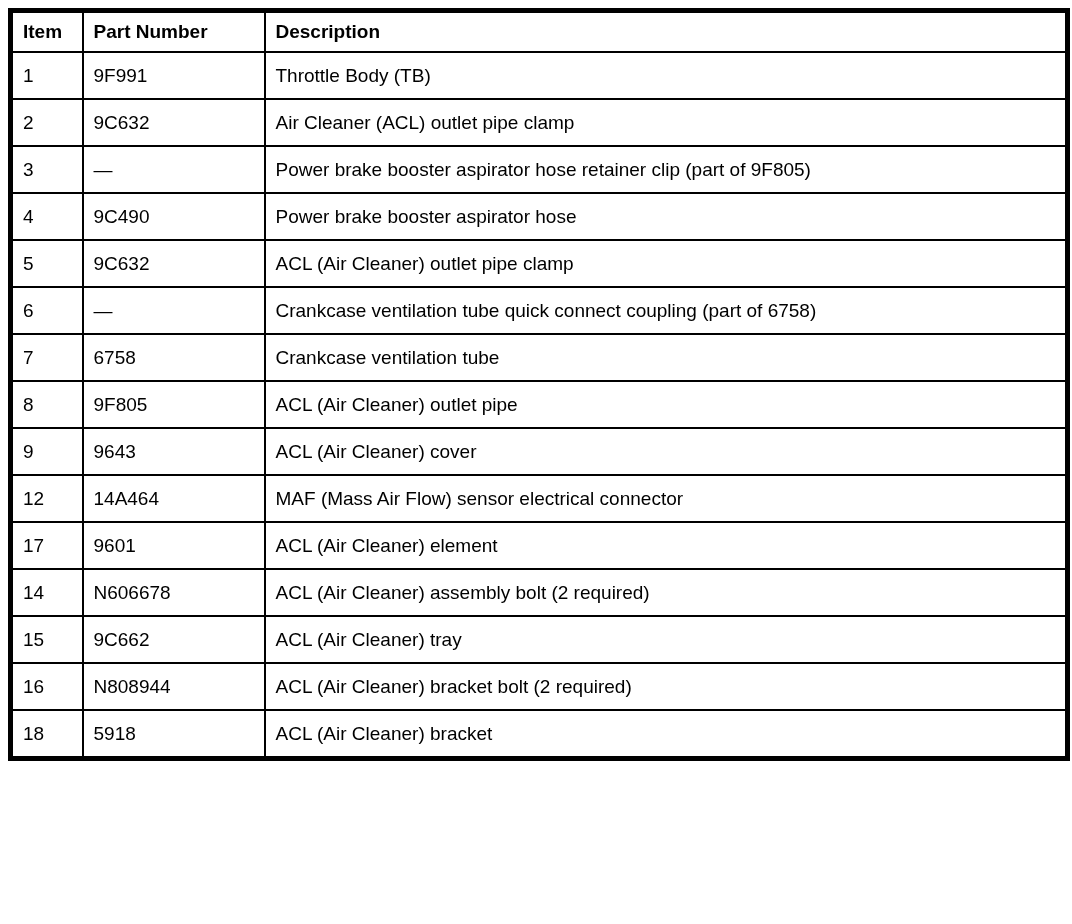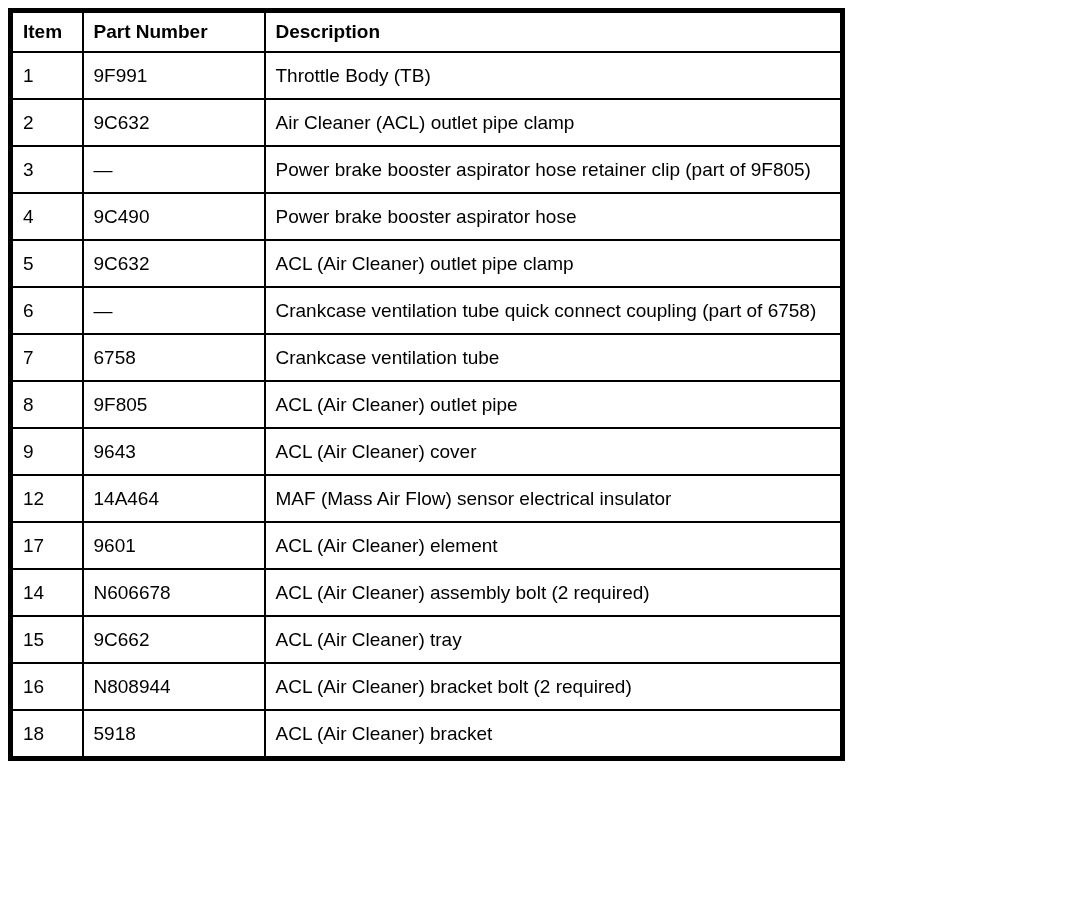--- a/index.html
+++ b/index.html
@@ -12,21 +12,21 @@
     height: 924px;
     overflow: hidden;
   }
   .page {
     box-sizing: border-box;
     padding: 8px 10px 12px 8px;
   }
   table.parts-table {
     border-collapse: collapse;
     table-layout: fixed;
-    width: 837px;
+    width: 1062px;
     border: 5px solid #000000;
     font-family: "Liberation Sans", sans-serif;
     font-size: 19px;
     color: #000000;
     background: #ffffff;
   }
   table.parts-table th,
   table.parts-table td {
     border: 2px solid #000000;
     text-align: left;
@@ -106,21 +106,21 @@
           <td>ACL (Air Cleaner) outlet pipe</td>
         </tr>
         <tr>
           <td>9</td>
           <td>9643</td>
           <td>ACL (Air Cleaner) cover</td>
         </tr>
         <tr>
           <td>12</td>
           <td>14A464</td>
-          <td>MAF (Mass Air Flow) sensor electrical insulator</td>
+          <td>MAF (Mass Air Flow) sensor electrical connector</td>
         </tr>
         <tr>
           <td>17</td>
           <td>9601</td>
           <td>ACL (Air Cleaner) element</td>
         </tr>
         <tr>
           <td>14</td>
           <td>N606678</td>
           <td>ACL (Air Cleaner) assembly bolt (2 required)</td>

